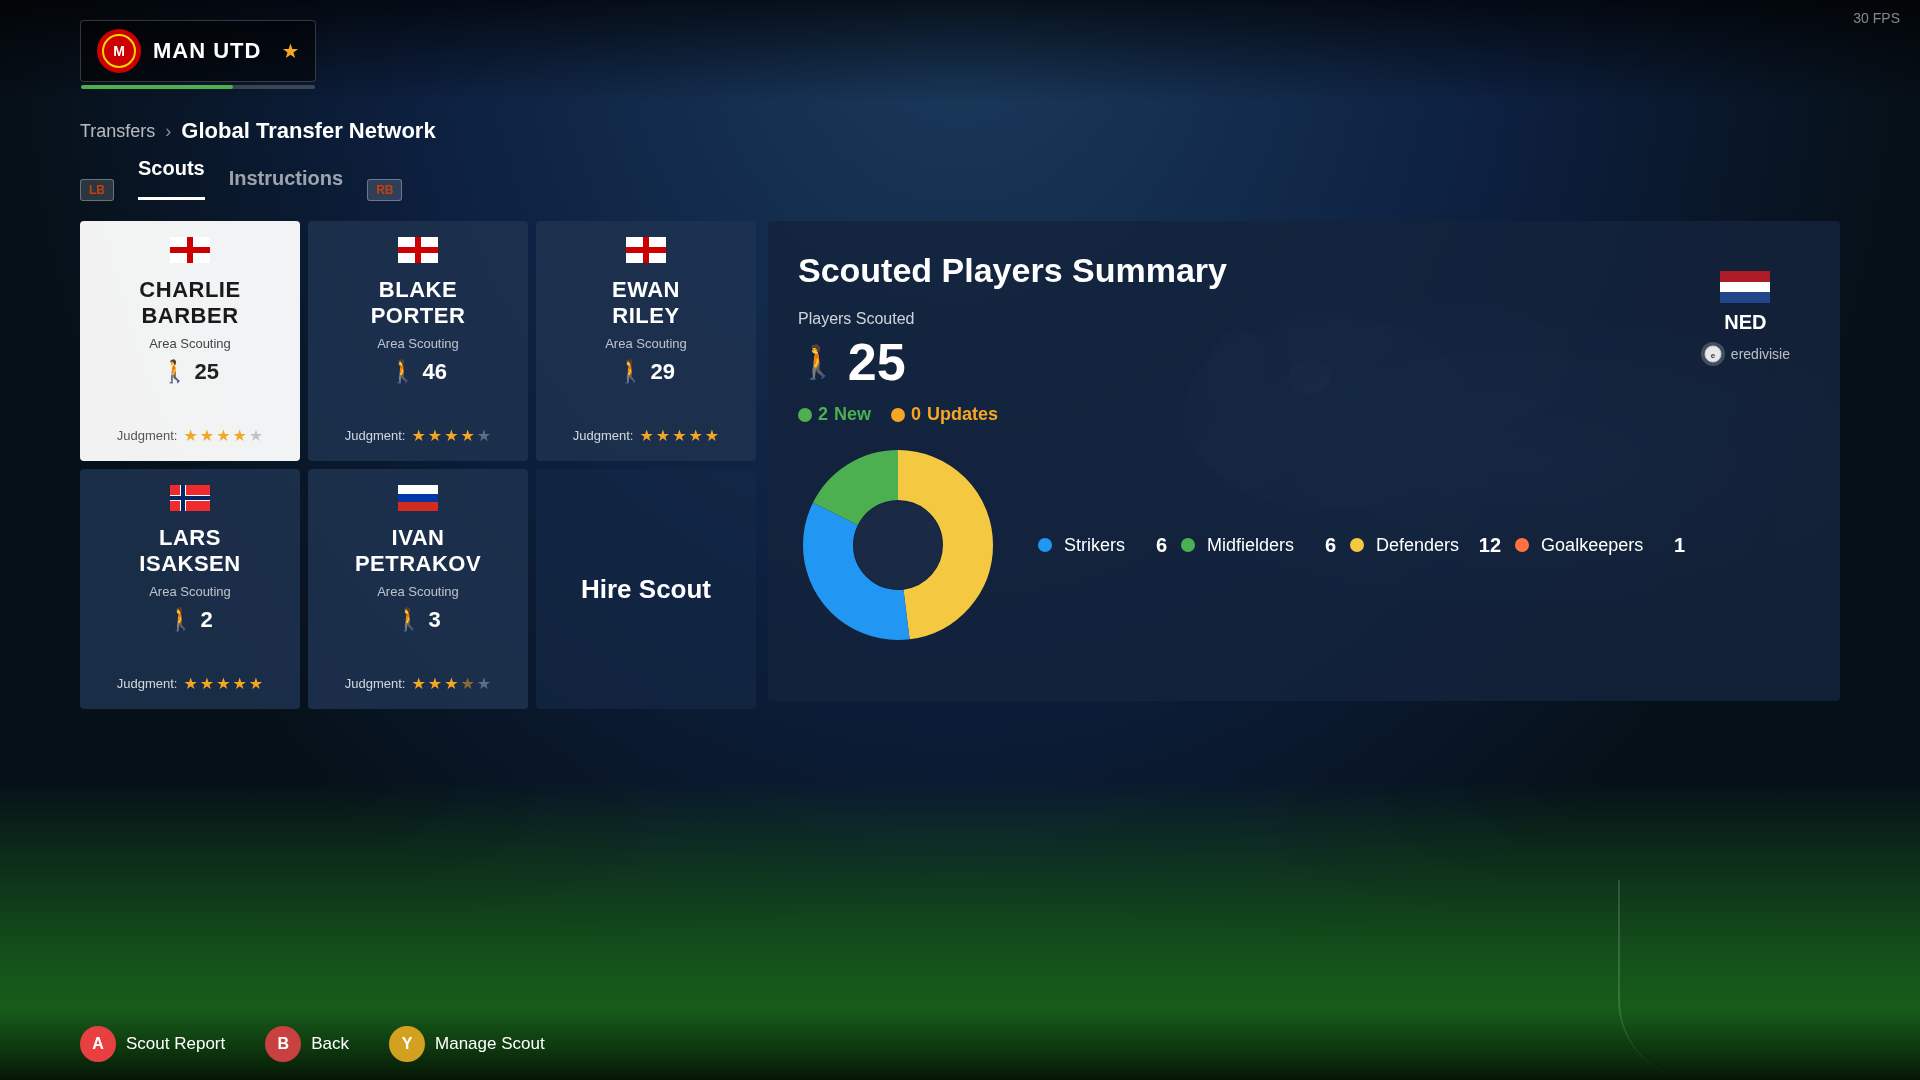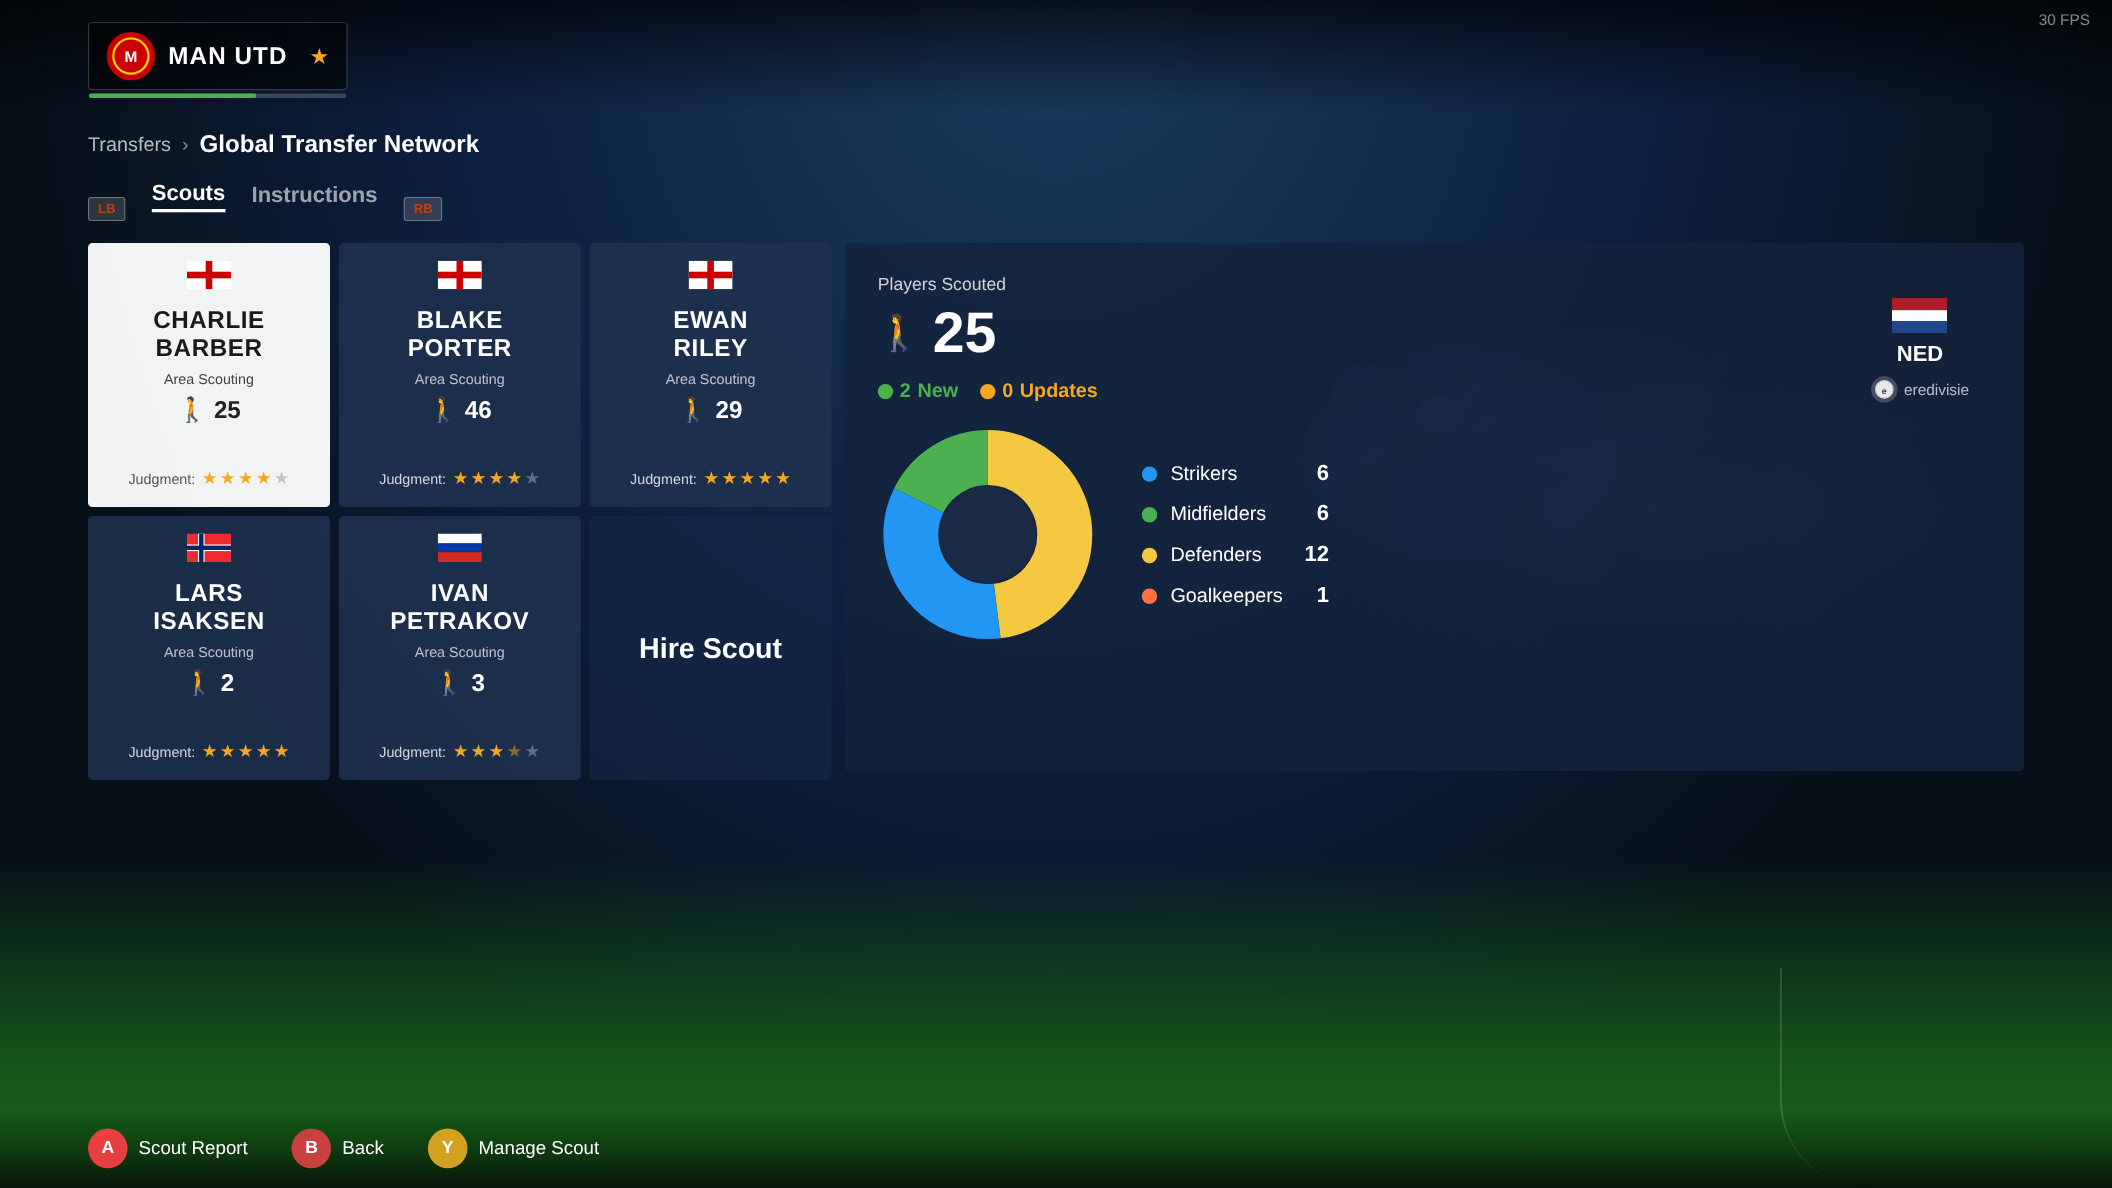--- a/index.html
+++ b/index.html
@@ -154,21 +154,21 @@
     }
 
     .tab-label {
       color: white;
       font-size: 20px;
       font-weight: bold;
     }
 
     .tab-label.active {
       border-bottom: 3px solid white;
-      padding-bottom: 2px;
+      padding-bottom: 17px;
     }
 
     .tab-label.inactive {
       color: rgba(255,255,255,0.6);
       font-size: 20px;
     }
 
     
     .content-area {
       display: flex;
@@ -429,21 +429,20 @@
     }
 
     .donut-chart {
       width: 200px;
       height: 200px;
       flex-shrink: 0;
     }
 
     .breakdown-list {
       display: flex;
-      flex-direction: column;
       gap: 14px;
     }
 
     .breakdown-item {
       display: flex;
       align-items: center;
       gap: 12px;
     }
 
     .breakdown-dot {
@@ -722,20 +721,21 @@
             <div class="eredivisie-logo">
               <svg width="18" height="18" viewBox="0 0 18 18">
                 <circle cx="9" cy="9" r="8" fill="#e8e8e8" stroke="#ccc" stroke-width="1"></circle>
                 <text x="9" y="13" text-anchor="middle" fill="#333" font-size="8" font-weight="bold">e</text>
               </svg>
             </div>
             <span>eredivisie</span>
           </div>
         </div>
 
+        <div class="summary-title">Scouted Players Summary</div>
 
         <div class="players-scouted">
           <div class="players-scouted-label">Players Scouted</div>
           <div class="players-scouted-count">
             <span class="scouted-icon">🚶</span>
             <span class="scouted-number">25</span>
           </div>
         </div>
 
         <div class="new-updates-row">

